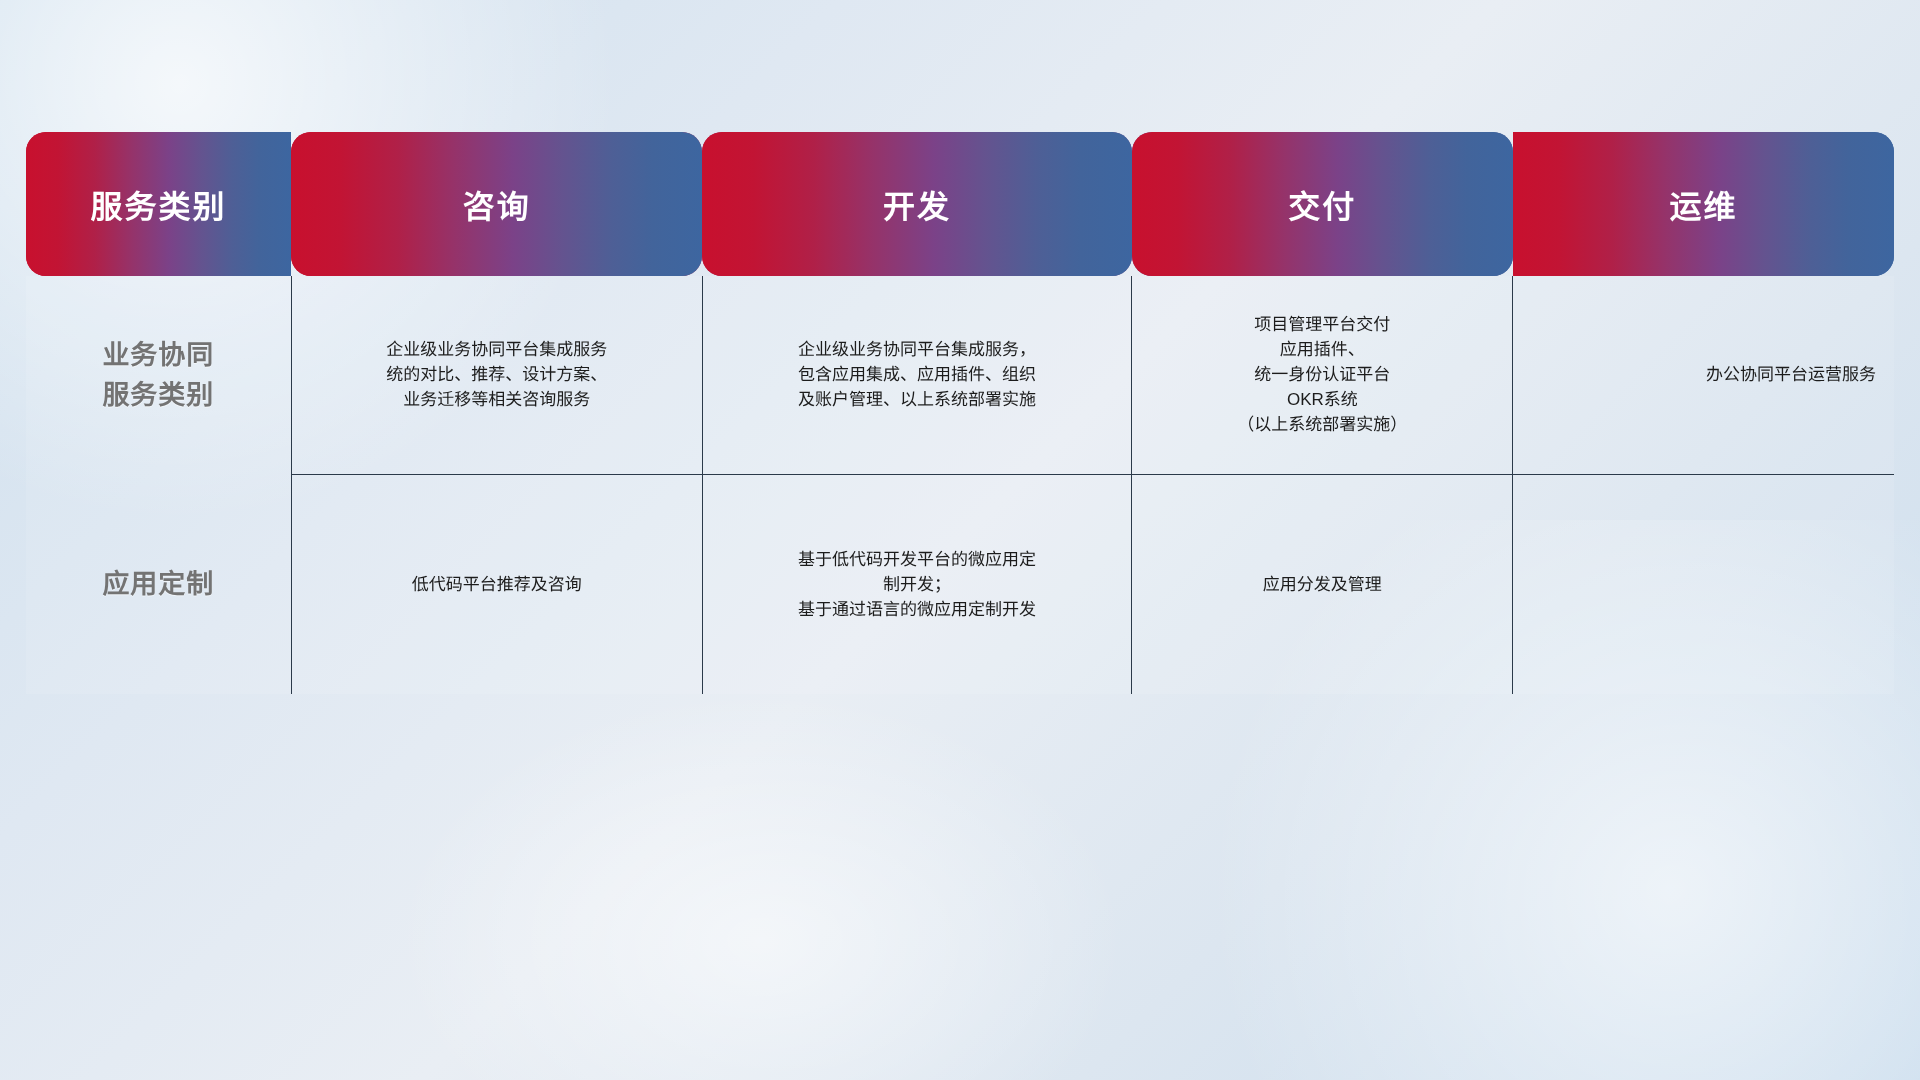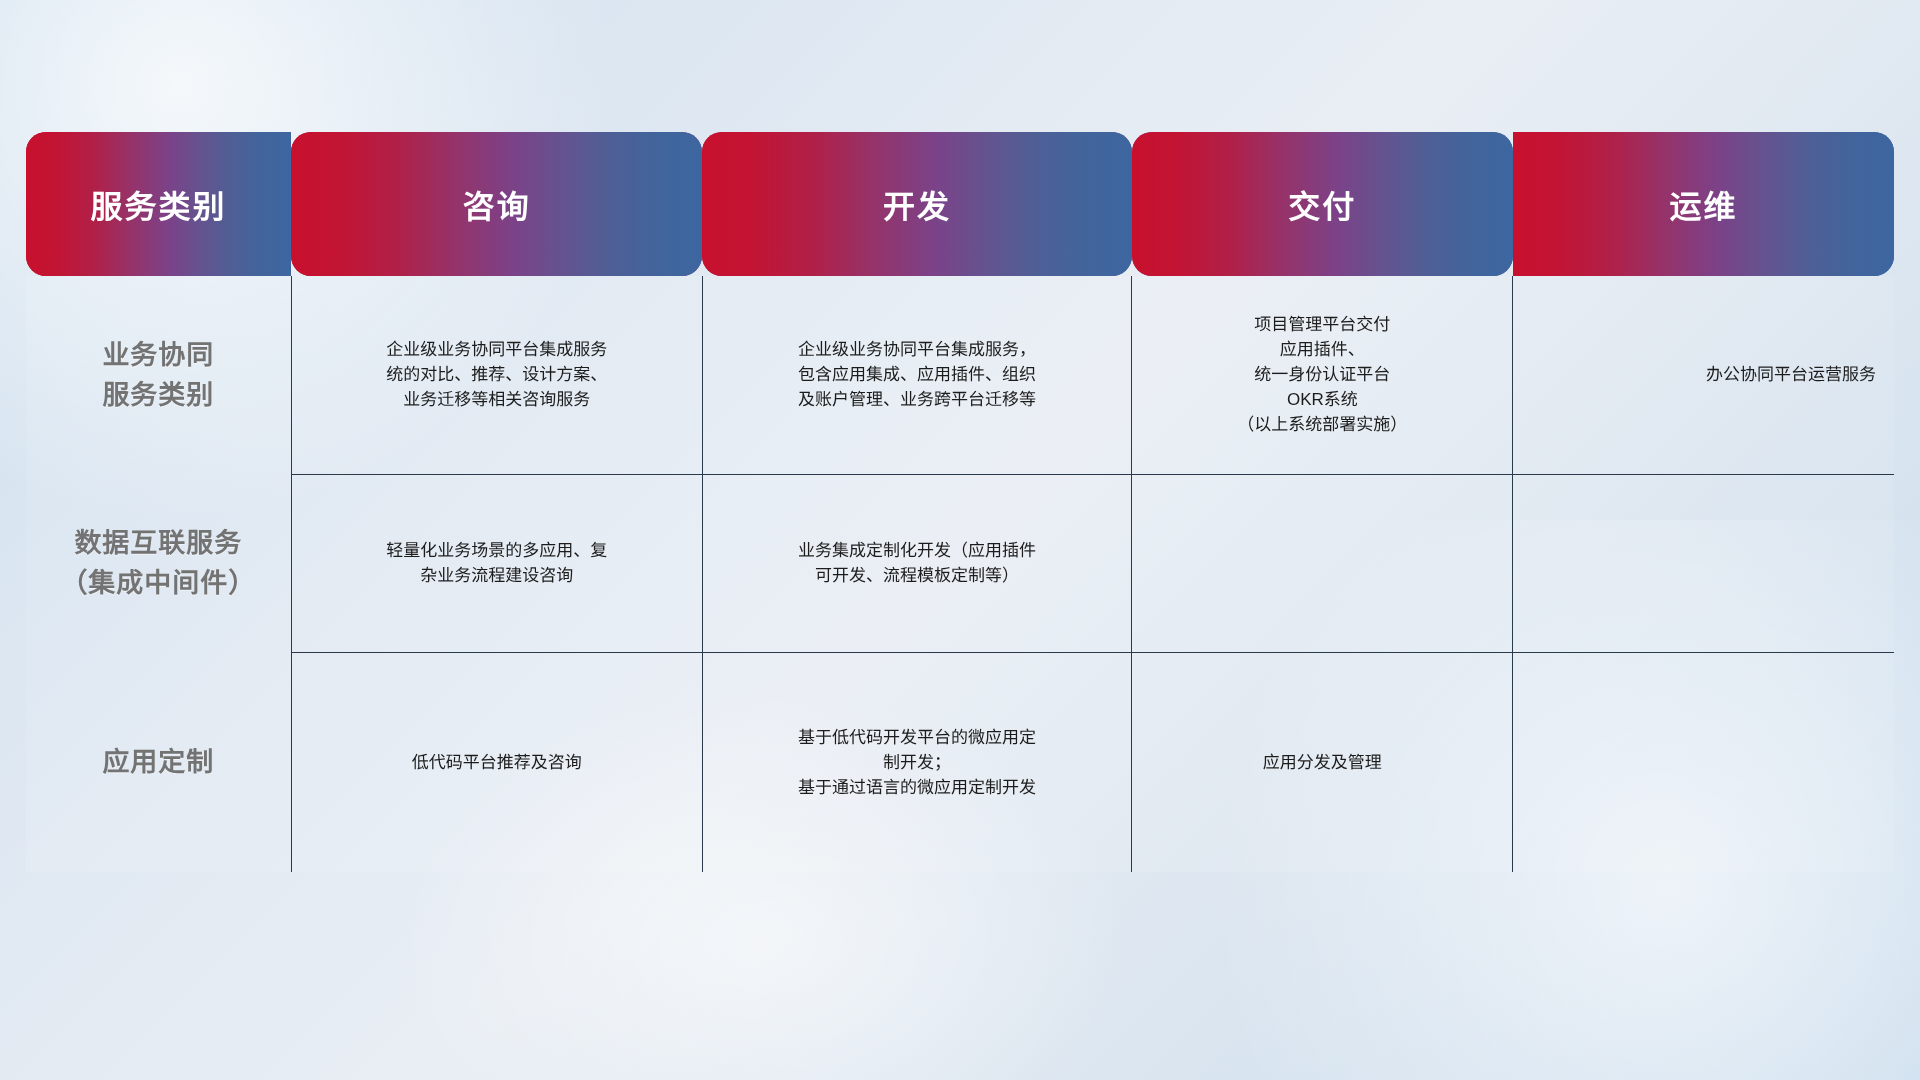--- a/index.html
+++ b/index.html
@@ -142,50 +142,34 @@
           <span class="cell-line">服务类别</span>
         </td>
         <td>
           <span class="cell-line">企业级业务协同平台集成服务</span>
           <span class="cell-line">统的对比、推荐、设计方案、</span>
           <span class="cell-line">业务迁移等相关咨询服务</span>
         </td>
         <td>
           <span class="cell-line">企业级业务协同平台集成服务，</span>
           <span class="cell-line">包含应用集成、应用插件、组织</span>
-          <span class="cell-line">及账户管理、业务跨平台迁移等</span>
+          <span class="cell-line">及账户管理、以上系统部署实施</span>
         </td>
         <td>
           <span class="cell-line">项目管理平台交付</span>
           <span class="cell-line">应用插件、</span>
           <span class="cell-line">统一身份认证平台</span>
           <span class="cell-line">OKR系统</span>
           <span class="cell-line">（以上系统部署实施）</span>
         </td>
         <td class="last-col">
           <span class="cell-line">办公协同平台运营服务</span>
         </td>
       </tr>
 
-      <tr class="body-row" style="height:178px">
-        <td class="cat-cell">
-          <span class="cell-line">数据互联服务</span>
-          <span class="cell-line">（集成中间件）</span>
-        </td>
-        <td>
-          <span class="cell-line">轻量化业务场景的多应用、复</span>
-          <span class="cell-line">杂业务流程建设咨询</span>
-        </td>
-        <td>
-          <span class="cell-line">业务集成定制化开发（应用插件</span>
-          <span class="cell-line">可开发、流程模板定制等）</span>
-        </td>
-        <td></td>
-        <td class="last-col"></td>
-      </tr>
 
       <tr class="body-row" style="height:220px">
         <td class="cat-cell">
           <span class="cell-line">应用定制</span>
         </td>
         <td>
           <span class="cell-line">低代码平台推荐及咨询</span>
         </td>
         <td>
           <span class="cell-line">基于低代码开发平台的微应用定</span>

